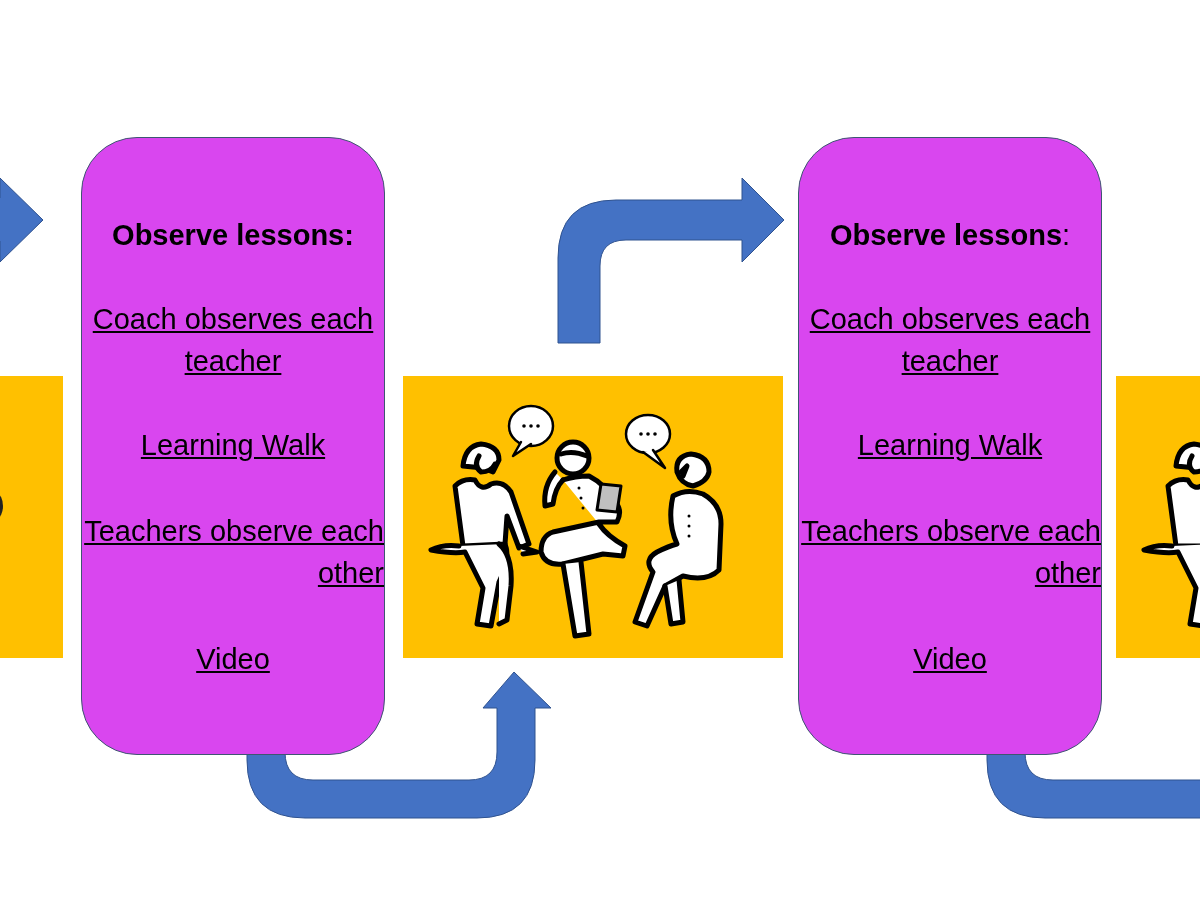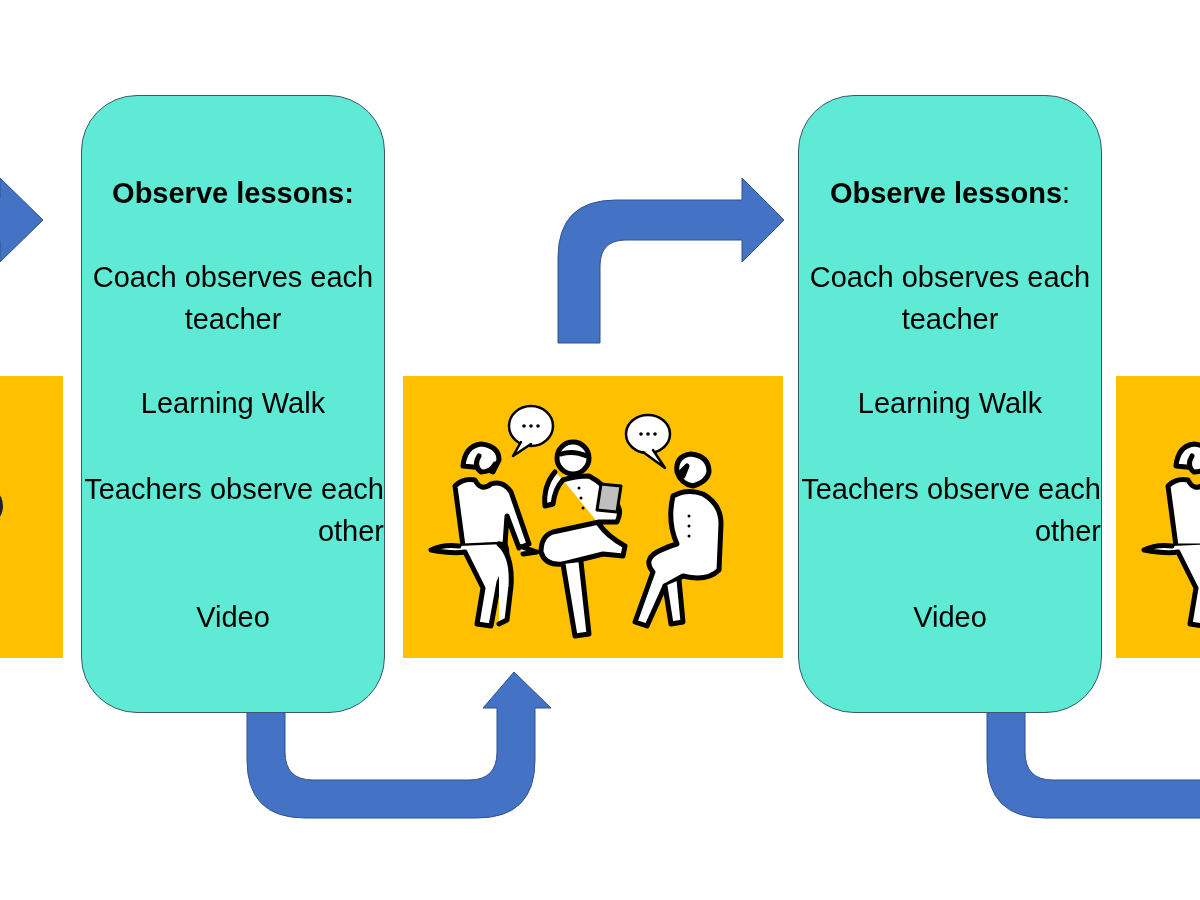--- a/index.html
+++ b/index.html
@@ -23,41 +23,43 @@
       z-index: 1;
     }
     .orange-box {
       position: absolute;
       background: #FFC000;
       z-index: 2;
       overflow: hidden;
     }
     .yellow-box {
       position: absolute;
-      background: #5eead4;
+      background: #d946ef;
       border: 1.5px solid #3F5672;
       border-radius: 56px;
       box-sizing: border-box;
       z-index: 3;
       display: flex;
       flex-direction: column;
       align-items: center;
       text-align: center;
       font-family: "Liberation Sans", "DejaVu Sans", sans-serif;
       color: #000000;
       font-size: 29px;
       line-height: 42px;
+      margin-top: 42px;
     }
     .yellow-box .title {
       margin-top: 76px;
       font-weight: bold;
     }
     .yellow-box .title .colon-normal { font-weight: normal; }
     .yellow-box .item {
       margin-top: 42px;
+      text-decoration: underline;
     }
     .yellow-box .item + .item { margin-top: 44px; text-align: right; }
     .illustration { position: absolute; left: 0; top: 0; }
   </style>
 </head>
 <body>
 
 <div class="canvas">
 
   <svg class="arrows" viewBox="0 0 1200 900">

